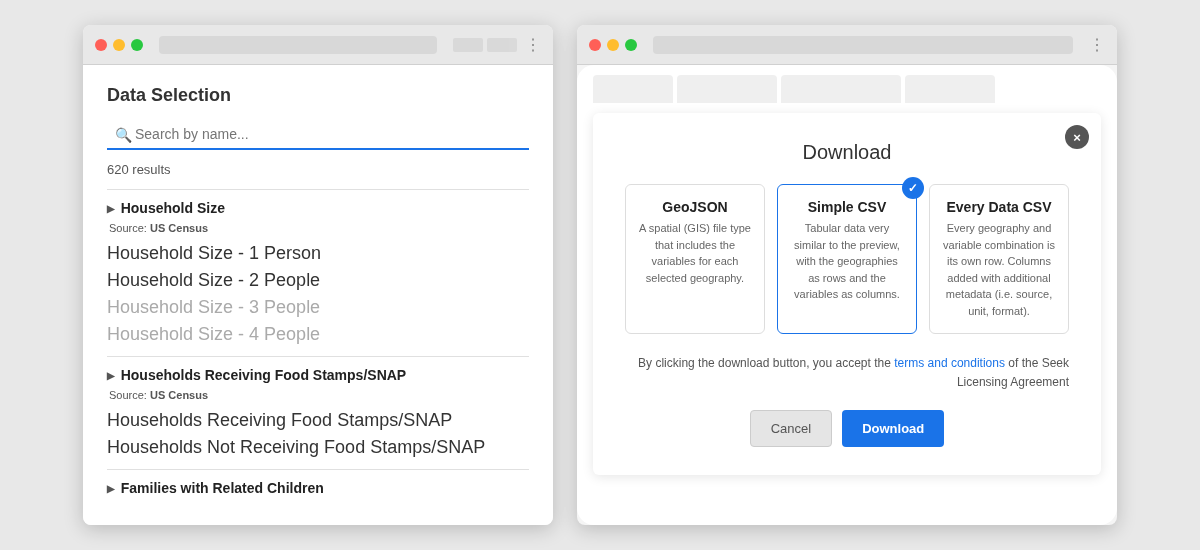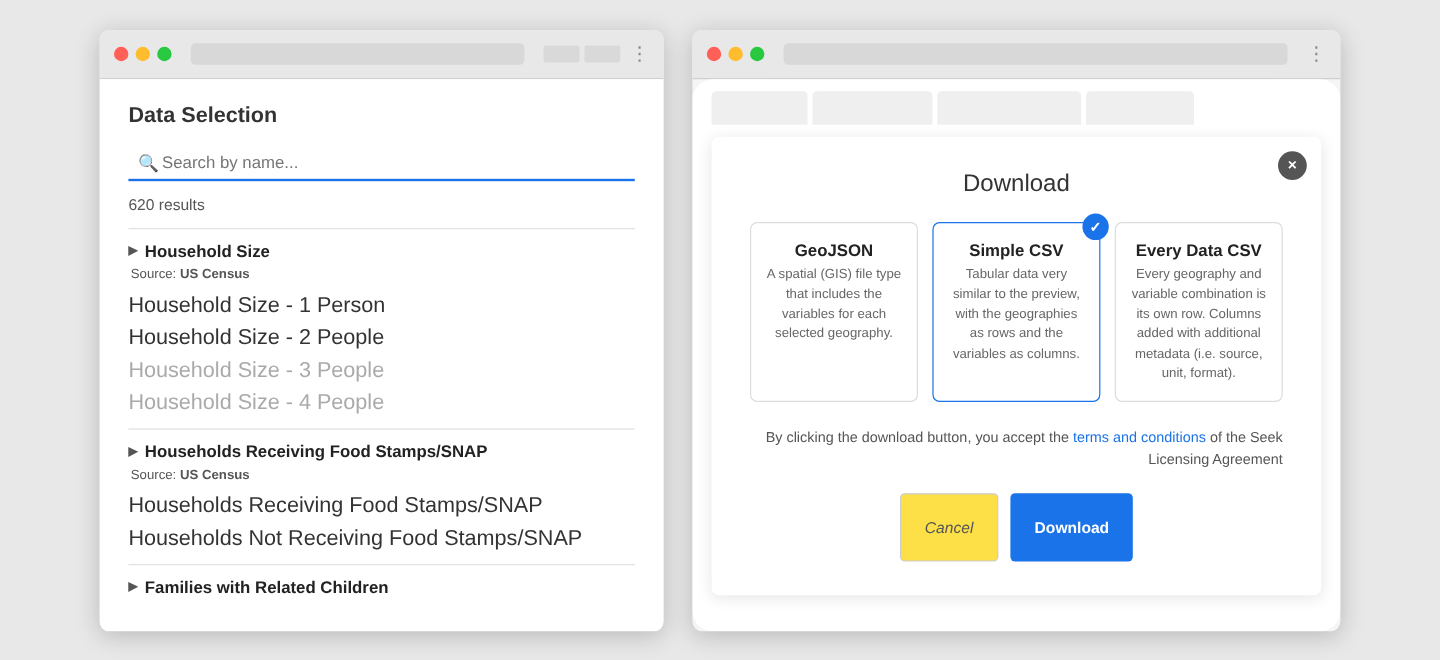--- a/index.html
+++ b/index.html
@@ -276,28 +276,27 @@
       cursor: pointer;
     }
 
     .modal-buttons {
       display: flex;
       justify-content: center;
       gap: 10px;
     }
 
     .btn-cancel {
-      padding: 20px 20px;
-      background: #fde047;
+      padding: 10px 20px;
+      background: #e5e5e5;
       border: 1px solid #ccc;
       border-radius: 4px;
       font-size: 13px;
       color: #555;
       cursor: pointer;
-      font-style: italic;
     }
 
     .btn-download {
       padding: 8px 20px;
       background: #1a73e8;
       border: none;
       border-radius: 4px;
       font-size: 13px;
       color: white;
       font-weight: 600;

